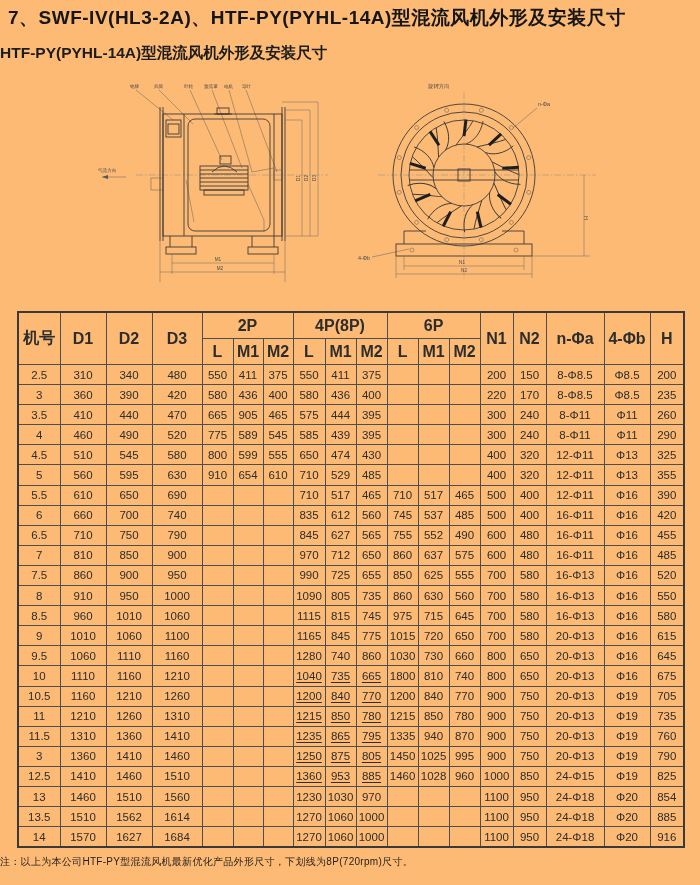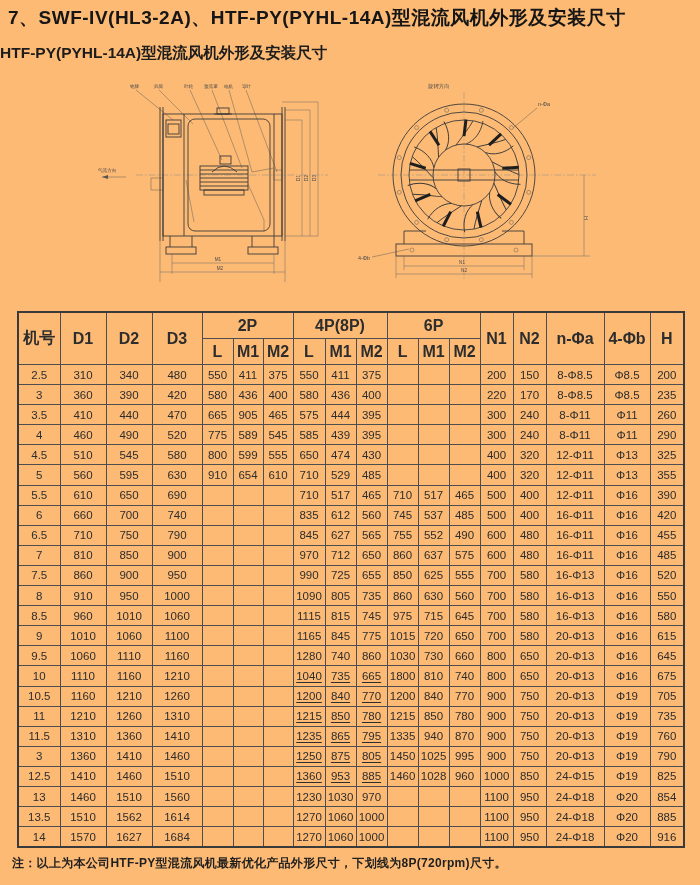--- a/index.html
+++ b/index.html
@@ -19,21 +19,21 @@
   svg text{fill:#4a4a4a;font-family:"Liberation Sans","DejaVu Sans",sans-serif;}
   .lbl{font-size:4.6px;}
   .lbl2{font-size:5.4px;}
   .tableWrap{position:absolute;top:311px;left:17px;}
   table{border-collapse:collapse;table-layout:fixed;width:666px;font-size:11.5px;color:#2d2d2d;
         border:2px solid #3a3a3a;}
   th,td{border:1px solid #4e4e4e;text-align:center;vertical-align:middle;padding:0;
         height:19.1px;overflow:hidden;white-space:nowrap;}
   thead th{height:25px;font-weight:bold;font-size:16px;}
   .u8p{text-decoration:underline;text-underline-offset:2px;}
-  .note{position:absolute;top:855px;left:12px;width:676px;font-size:12px;font-weight:700;
+  .note{position:absolute;top:855px;left:0;width:676px;font-size:10px;font-weight:400;
         color:#1f1f1f;letter-spacing:.3px;}
 </style>
 </head>
 <body>
 
 <div class="page">
 
   <div class="title">7、SWF-IV(HL3-2A)、HTF-PY(PYHL-14A)型混流风机外形及安装尺寸</div>
   <div class="subtitle">HTF-PY(PYHL-14A)型混流风机外形及安装尺寸</div>
 

